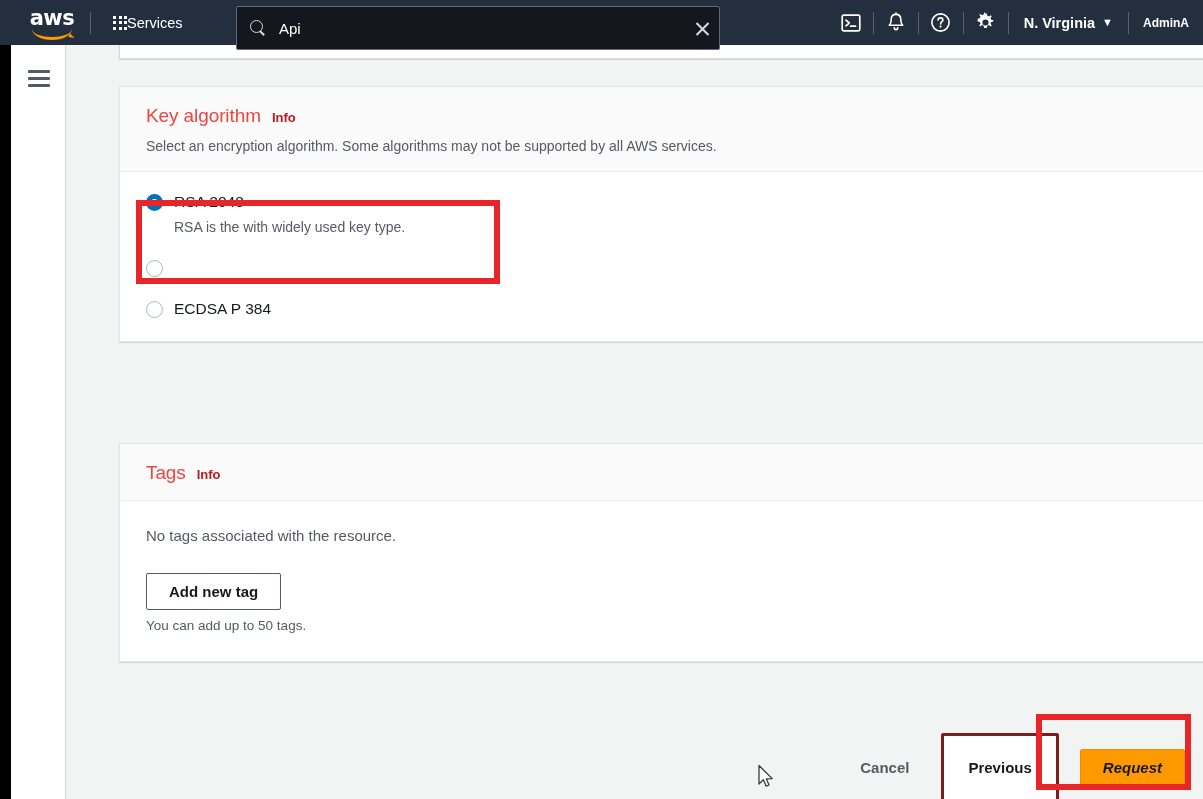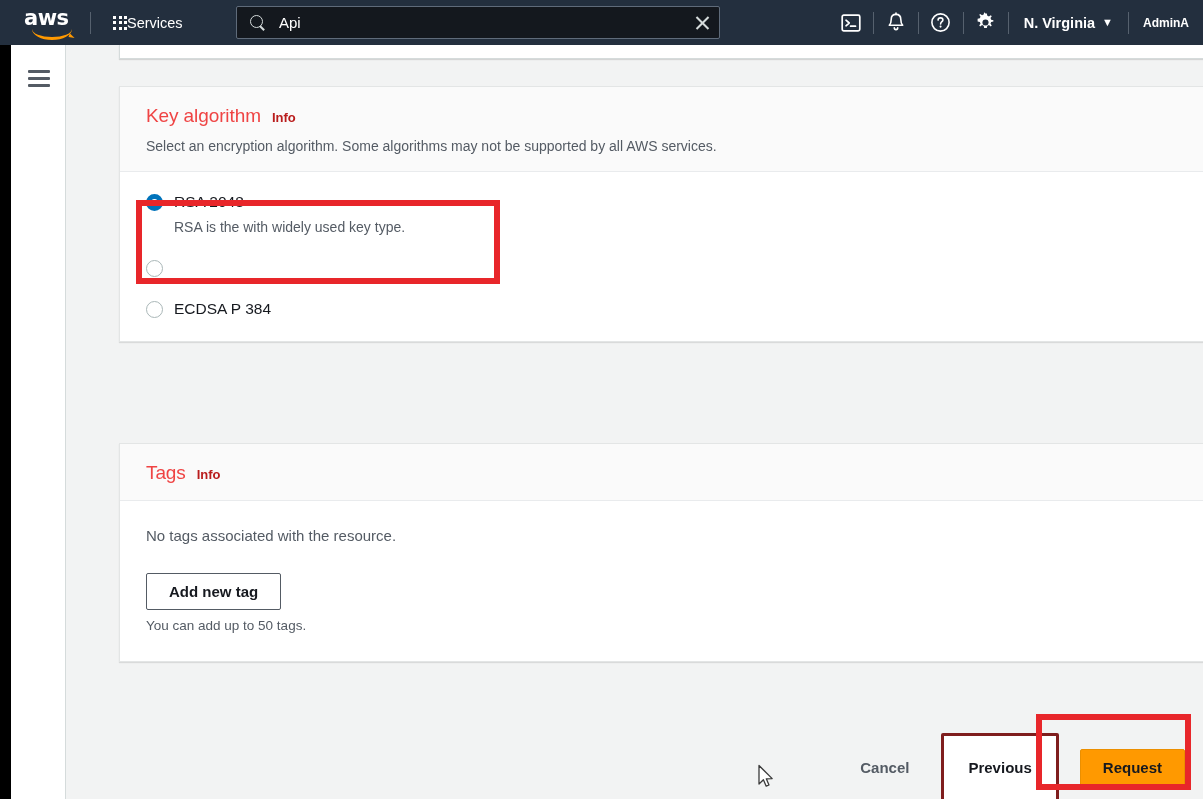--- a/index.html
+++ b/index.html
@@ -24,21 +24,21 @@
   }
   .aws-logo {
     width: 56px; height: 30px;
     margin-left: 24px; margin-right: 10px;
     position: relative; display: block; cursor: pointer;
   }
   .aws-logo .word {
     font-family: "DejaVu Sans", sans-serif;
     font-size: 21px; font-weight: 700; color: #ffffff;
     letter-spacing: -0.5px; line-height: 20px; display: block;
-    text-align: left;
+    text-align: center;
   }
   .aws-logo .smile {
     display: block; width: 40px; height: 11px;
     margin: 1px auto 0;
     border-bottom: 3px solid #ff9900;
     border-radius: 0 0 50% 50%/0 0 100% 100%;
     position: relative;
   }
   .aws-logo .smile:after {
     content: ""; position: absolute; right: -3px; bottom: -1px;
@@ -58,21 +58,21 @@
   }
   .grid9 {
     display: grid; grid-template-columns: repeat(3, 3px);
     grid-template-rows: repeat(3, 3px); gap: 2.5px;
   }
   .grid9 i { background: #ffffff; display: block; width: 3px; height: 3px; }
   .services-label { font-size: 14.5px; color: #ffffff; }
 
   .searchbox {
     position: absolute; left: 236px; top: 6px;
-    width: 484px; height: 33px;
+    width: 484px; height: 44px;
     background: #14181e;
     border: 1px solid #5f6b7a;
     border-radius: 2px;
     display: flex; align-items: center;
   }
   .searchbox .mag {
     width: 16px; height: 16px; margin-left: 13px; flex: 0 0 auto;
     position: relative;
   }
   .searchbox .mag:before {
@@ -220,21 +220,21 @@
     padding: 23px 24px;
     background: #ffffff; border: 3px solid #7f1d1d; border-radius: 2px;
     font-size: 15px; font-weight: 700; color: #16191f;
     cursor: pointer; font-family: inherit;
   }
   .btn-primary {
     margin-left: 21px;
     padding: 9px 22px;
     background: #ff9900; border: 1px solid #eb8f00; border-radius: 2px;
     font-size: 15px; font-weight: 700; color: #16191f;
-    cursor: pointer; font-family: inherit;
+    cursor: pointer; font-family: inherit; font-style: italic;
   }
 
   
   .redbox {
     position: absolute; border: 6px solid #e8262a;
     pointer-events: none; z-index: 20;
   }
 
   
   .cursor { position: absolute; z-index: 40; pointer-events: none; }

